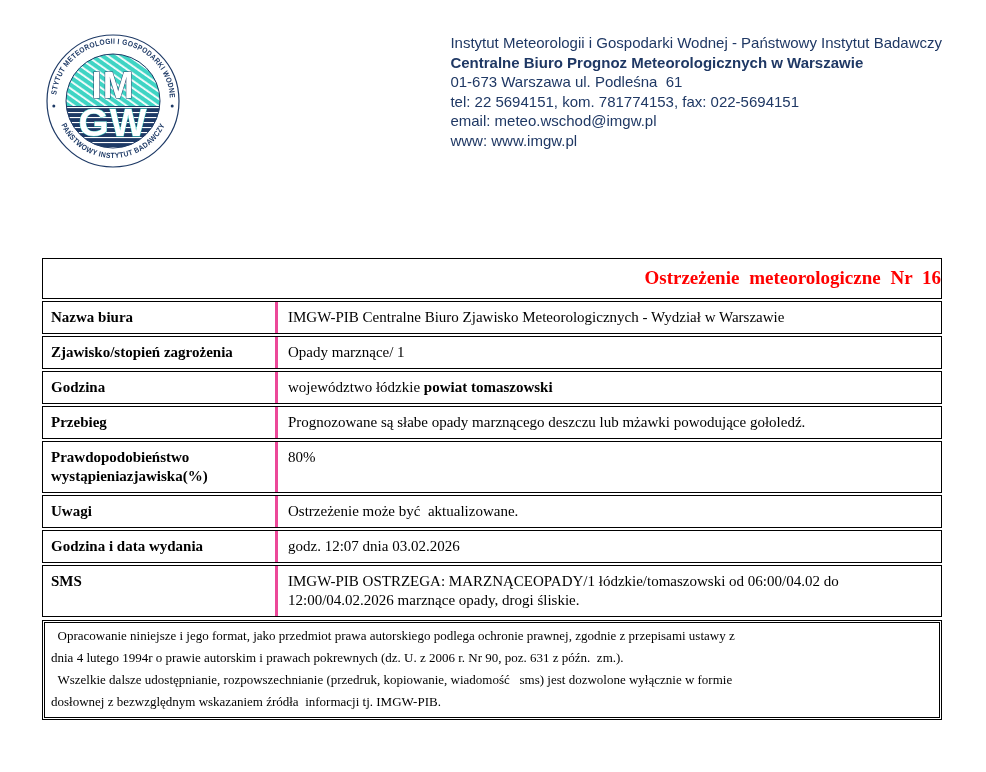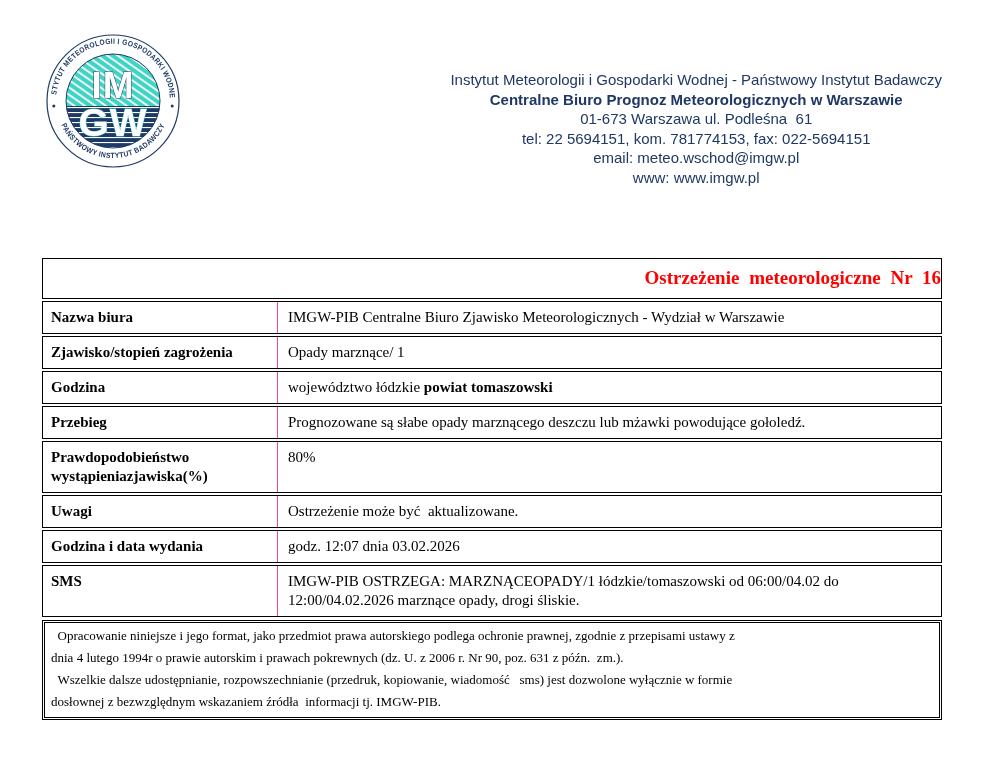--- a/index.html
+++ b/index.html
@@ -7,26 +7,25 @@
     margin: 0; padding: 0;
     width: 986px; height: 772px;
     background: #ffffff;
     font-family: "Liberation Serif", serif;
     overflow: hidden;
   }
   .header-zone { position: relative; height: 258px; }
   .logo-wrap { position: absolute; left: 44px; top: 32px; width: 138px; height: 138px; }
   .header-text {
     position: absolute; right: 44px; top: 33px;
-    text-align: center;
+    text-align: left;
     font-family: "Liberation Sans", sans-serif;
     font-size: 15px; line-height: 19.5px;
     color: #1F3864;
     white-space: pre-wrap;
-    margin-top: 37px;
   }
   .hline.bold { font-weight: bold; }
 
   .doc { margin-left: 42px; width: 900px; }
 
   .title-row {
     border: 1px solid #000;
     margin-bottom: 2px;
     text-align: right;
     padding: 8px 0 9px 0;
@@ -36,21 +35,21 @@
     font-size: 19px; word-spacing: 5px;
   }
   .trow {
     display: flex;
     border: 1px solid #000;
     margin-bottom: 2px;
     min-height: 33px;
   }
   .tlabel {
     width: 235px; flex: 0 0 235px;
-    border-right: 1px solid #ec4899;
+    border-right: 3px solid #ec4899;
     font-weight: bold; font-size: 15px; line-height: 19px;
     padding: 6px 0 6px 8px;
   }
   .tvalue {
     flex: 1;
     font-size: 15px; line-height: 19px;
     padding: 6px 8px 6px 10px;
     white-space: pre-wrap;
   }
   .bold { font-weight: bold; }

